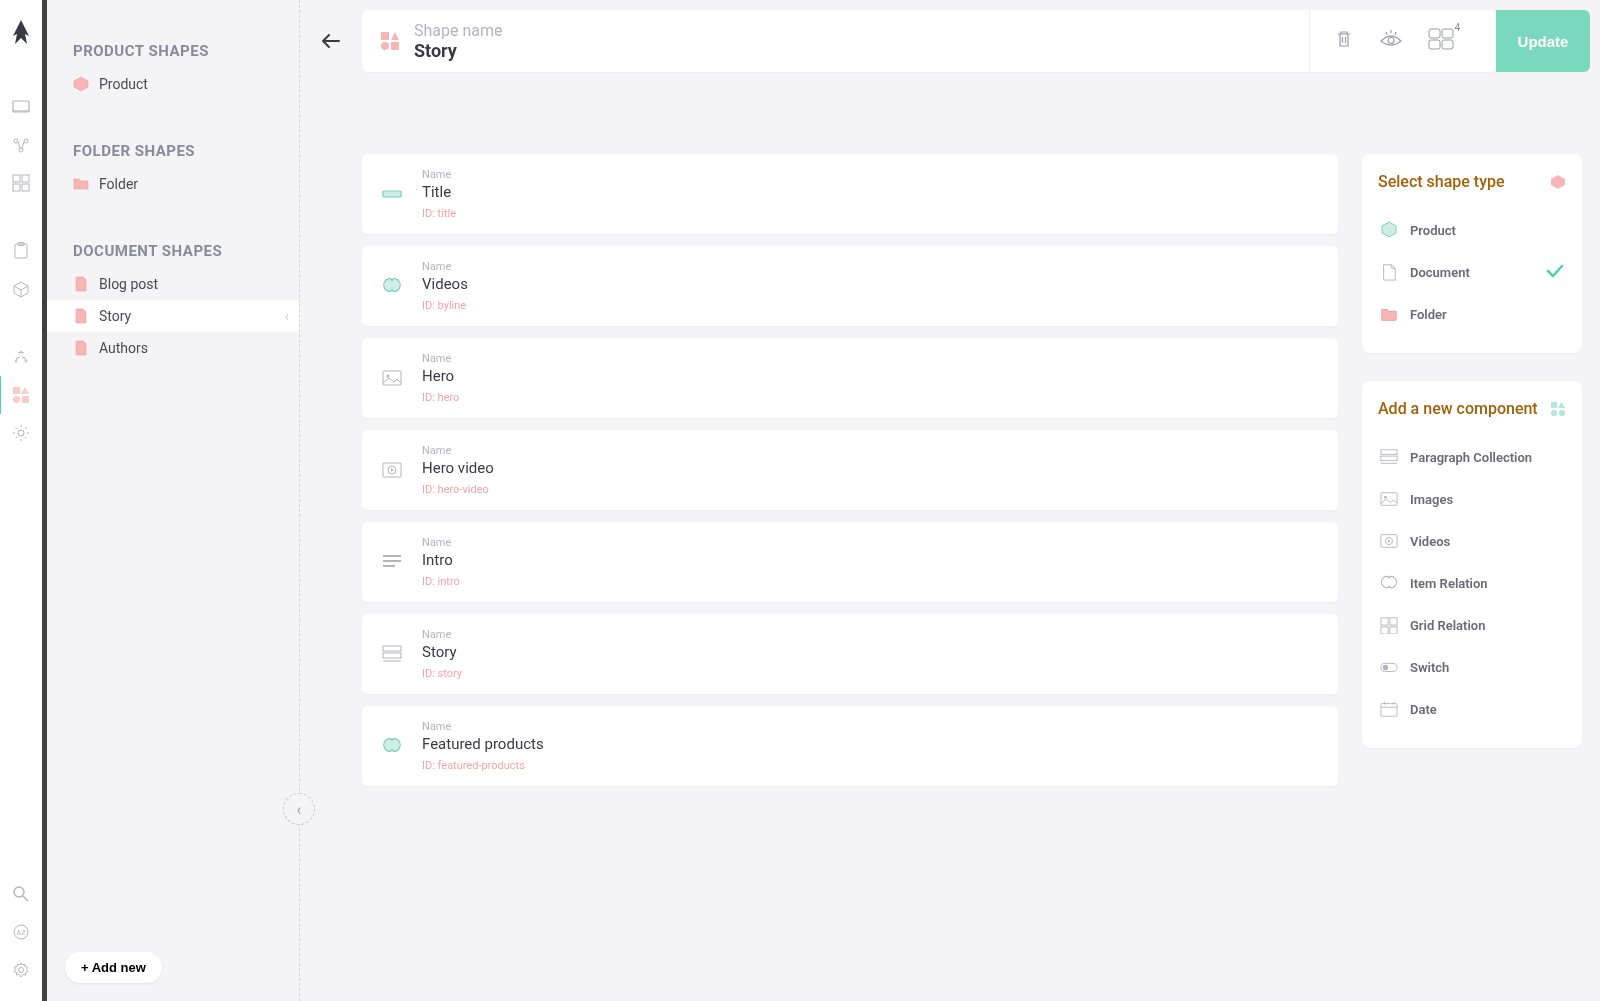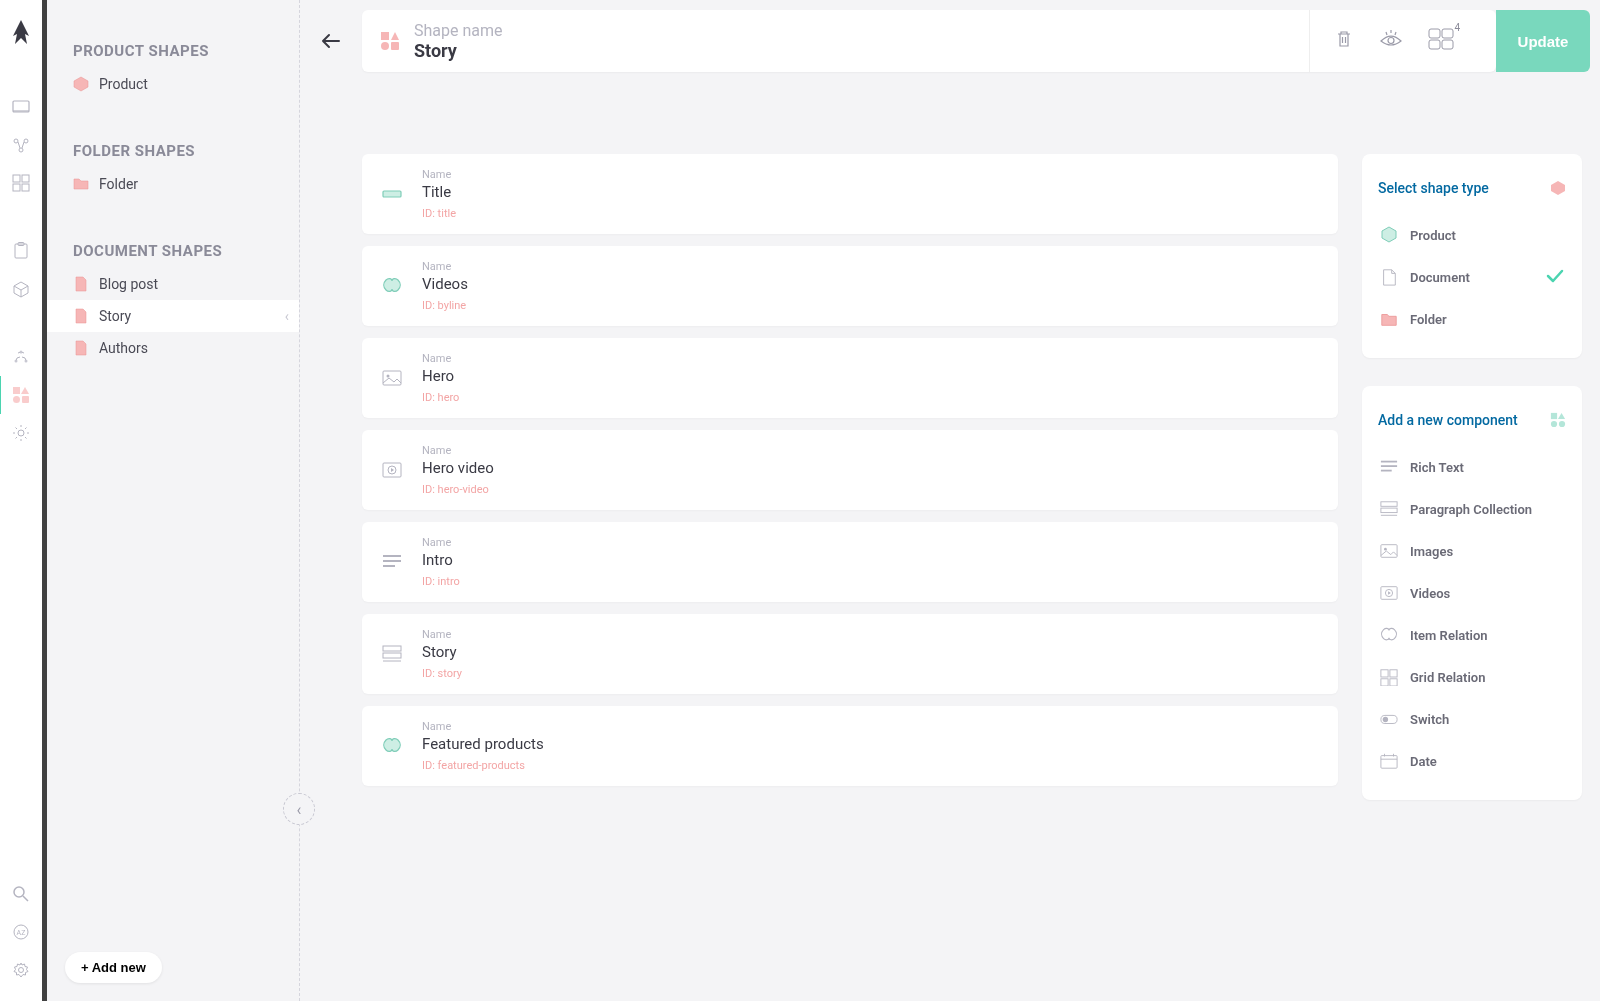--- a/index.html
+++ b/index.html
@@ -45,21 +45,21 @@
 .components-col { flex: 1; display: flex; flex-direction: column; gap: 12px; }
 .comp-card { background: #fff; border-radius: 6px; padding: 14px 18px 14px 18px; display: flex; align-items: center; gap: 18px; box-shadow: 0 1px 2px rgba(0,0,0,.03); }
 .comp-card .comp-icon { width: 24px; height: 24px; display: flex; align-items: center; justify-content: center; flex-shrink: 0; }
 .comp-card .comp-body .eyebrow { font-size: 11px; color: #b4b4c0; margin-bottom: 2px; }
 .comp-card .comp-body .comp-name { font-size: 15px; color: #3a3a44; margin-bottom: 6px; }
 .comp-card .comp-body .comp-id { font-size: 11px; color: #f3a5a5; }
 
 
 .right-col { width: 220px; display: flex; flex-direction: column; gap: 28px; }
 .panel { background: #fff; border-radius: 8px; padding: 18px 16px; box-shadow: 0 1px 2px rgba(0,0,0,.04); }
-.panel .panel-header { display: flex; align-items: center; justify-content: space-between; font-size: 14px; font-weight: 500; color: #0369a1; margin-bottom: 18px; margin-top: 8px; }
+.panel .panel-header { display: flex; align-items: center; justify-content: space-between; font-size: 16px; font-weight: 500; color: #a16207; margin-bottom: 18px; }
 .panel .panel-header .panel-icon { width: 16px; height: 16px; }
 .panel .option-row { display: flex; align-items: center; gap: 12px; padding: 12px 2px; font-size: 13px; color: #6a6a76; cursor: pointer; font-weight: 600; }
 .panel .option-row.selected .check { margin-left: auto; color: #4bd4b0; }
 .panel .option-row .opt-icon { width: 18px; height: 18px; display: flex; align-items: center; justify-content: center; flex-shrink: 0; }
 
 
 .pink-fill { fill: #f6b6b6; }
 .gray-stroke { stroke: #b4b4c0; }
 .gray-fill { fill: #c8c8d2; }
 </style>
@@ -388,30 +388,20 @@
               <rect x="1" y="1" width="7" height="7" fill="#b4e6d9"></rect>
               <polygon points="13,1 17,8 9,8" fill="#b4e6d9"></polygon>
               <circle cx="4.5" cy="13.5" r="3.5" fill="#b4e6d9"></circle>
               <ellipse cx="13.5" cy="13.5" rx="3.5" ry="3.5" fill="#b4e6d9"></ellipse>
             </svg>
         </div>
         <div id="add-component-options">
             <div class="option-row">
     <span class="opt-icon">
                 <svg width="20" height="18" viewBox="0 0 20 18">
-                  <line x1="1" y1="3" x2="19" y2="3" stroke="#b4b4c0" stroke-width="2"></line>
-                  <line x1="1" y1="8" x2="19" y2="8" stroke="#b4b4c0" stroke-width="2"></line>
-                  <line x1="1" y1="13" x2="13" y2="13" stroke="#b4b4c0" stroke-width="2"></line>
-                </svg>
-              </span>
-    <span>Rich Text</span>
-            </div>
-            <div class="option-row">
-    <span class="opt-icon">
-                <svg width="20" height="18" viewBox="0 0 20 18">
                   <rect x="1" y="1" width="18" height="5" stroke="#b4b4c0" fill="none"></rect>
                   <rect x="1" y="8" width="18" height="5" stroke="#b4b4c0" fill="none"></rect>
                   <line x1="1" y1="16" x2="19" y2="16" stroke="#b4b4c0"></line>
                 </svg>
               </span>
     <span>Paragraph Collection</span>
             </div>
             <div class="option-row">
     <span class="opt-icon">
                 <svg width="20" height="18" viewBox="0 0 20 18">

